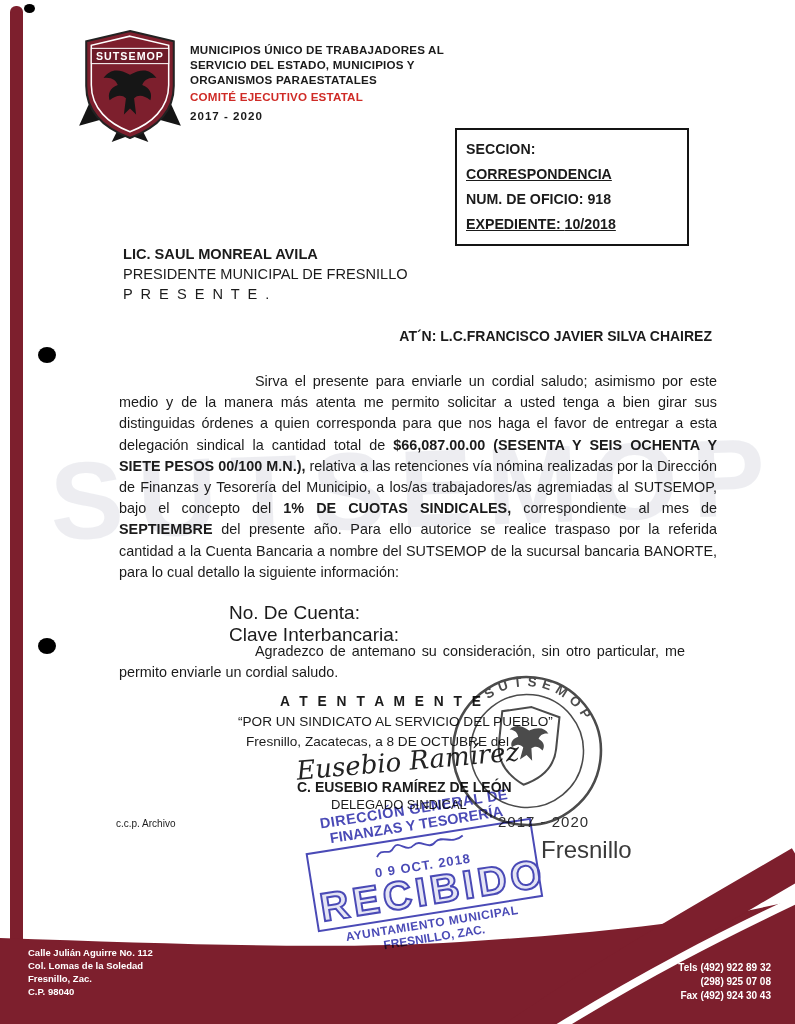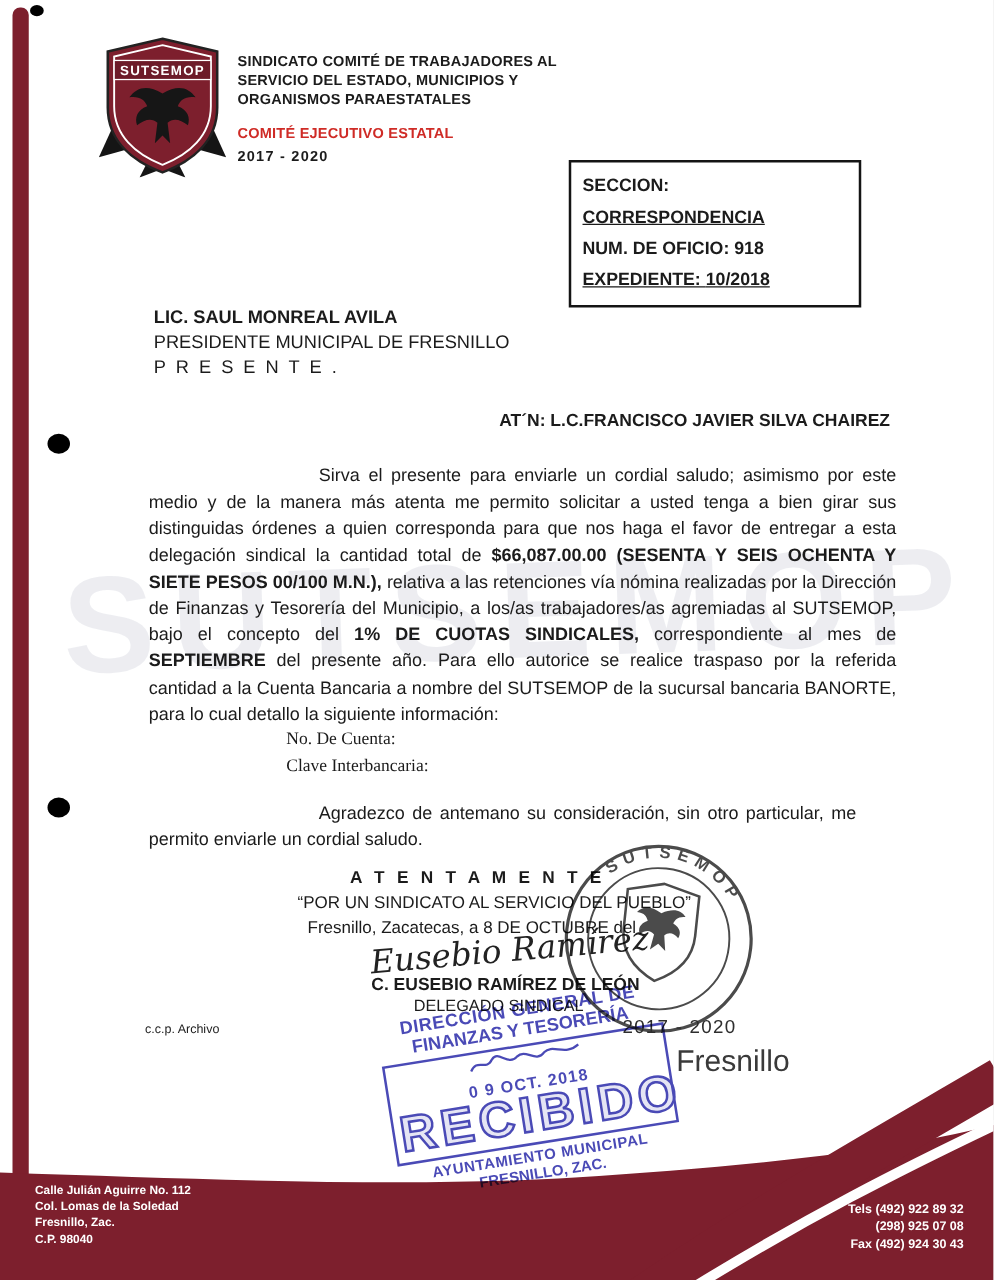--- a/index.html
+++ b/index.html
@@ -9,41 +9,41 @@
 
   
   .left-strip{left:10px;top:6px;width:13px;height:1018px;background:#7d1f2d;border-radius:6px 6px 0 0;z-index:1;}
   .top-dot{left:24px;top:4px;width:11px;height:9px;background:#000;border-radius:50%;z-index:3;}
   .punch{width:18px;height:16px;background:#000;border-radius:50%;z-index:3;}
   .punch1{left:38px;top:347px;} .punch2{left:38px;top:638px;}
 
   
   .logo{left:78px;top:28px;width:104px;height:114px;z-index:2;}
   .head-text{left:190px;top:42px;z-index:2;font-weight:bold;font-size:11.6px;line-height:15px;letter-spacing:.2px;}
-  .head-text .committee{color:#cf2b26;margin-top:12px;}
+  .head-text .committee{color:#cf2b26;margin-top:2px;}
   .head-text .period{margin-top:4px;letter-spacing:1px;}
 
   
   .ref-box{left:455px;top:128px;width:212px;border:2.5px solid #141414;padding:7px 9px;z-index:2;
            font-weight:bold;font-size:14.2px;line-height:25px;background:rgba(255,255,255,.92);}
   .ul{text-decoration:underline;}
 
   
   .recipient{left:123px;top:244px;font-size:14.6px;line-height:20px;z-index:2;}
   .recipient .name{font-weight:bold;}
   .recipient .presente{letter-spacing:2px;}
   .attn{right:83px;top:327px;text-align:right;line-height:19px;z-index:2;}
   .attn .l1{font-weight:bold;font-size:14px;margin-left:34px;}
   .attn .l2{font-size:13.4px;}
 
   
   .body-p1{left:119px;top:371px;width:598px;font-size:14.4px;line-height:21.2px;text-align:justify;
            text-indent:136px;z-index:2;}
   .b{font-weight:bold;}
-  .bank{left:229px;top:581px;font-size:14px;line-height:22px;z-index:2;font-family:Liberation Serif, serif;}
+  .bank{left:229px;top:602px;font-size:19px;line-height:22px;z-index:2;}
   .body-p2{left:119px;top:641px;width:566px;font-size:14.4px;line-height:21.2px;text-align:justify;
            text-indent:136px;z-index:2;}
 
   
   .atent{left:280px;top:694px;font-size:13.8px;font-weight:600;letter-spacing:3px;z-index:2;}
   .slogan{left:238px;top:714px;font-size:13.6px;z-index:2;}
   .dateline{left:246px;top:734px;font-size:13.6px;z-index:2;}
   .sig-script{left:296px;top:746px;font-family:"DejaVu Serif", serif;font-style:italic;font-size:26px;
               color:#222;transform:rotate(-5deg);z-index:3;}
   .signer{left:297px;top:779px;font-weight:bold;font-size:14px;z-index:2;}
@@ -96,21 +96,21 @@
     <polygon points="38,100 32,112 48,106" fill="#151515"></polygon>
     <polygon points="62,100 68,112 52,106" fill="#151515"></polygon>
     <path d="M50,3 L93,13 L93,57 C93,83 74,99 50,108 C26,99 7,83 7,57 L7,13 Z" fill="#7d1f2d" stroke="#222" stroke-width="2"></path>
     <path d="M50,8 L88,17 L88,56 C88,79 71,94 50,102 C29,94 12,79 12,56 L12,17 Z" fill="none" stroke="#ffffff" stroke-width="1.5"></path>
     <rect x="12" y="20" width="76" height="15" fill="#6d1b29" stroke="#fff" stroke-width="1"></rect>
     <text x="50" y="31.5" text-anchor="middle" fill="#ffffff" font-size="10.5" font-weight="bold" font-family="Liberation Sans, sans-serif" letter-spacing="1">SUTSEMOP</text>
     <path d="M50,46 C38,39 30,41 24,49 C32,48 36,51 38,56 C30,59 28,65 30,71 C36,66 42,65 46,69 L44,85 L50,79 L56,85 L54,69 C58,65 64,66 70,71 C72,65 70,59 62,56 C64,51 68,48 76,49 C70,41 62,39 50,46 Z" fill="#161616"></path>
   </svg>
 
   <div class="abs head-text">
-    <div>SINDICATO COMITÉ DE TRABAJADORES AL</div>
+    <div>MUNICIPIOS ÚNICO DE TRABAJADORES AL</div>
     <div>SERVICIO DEL ESTADO, MUNICIPIOS Y</div>
     <div>ORGANISMOS PARAESTATALES</div>
     <div class="committee">COMITÉ EJECUTIVO ESTATAL</div>
     <div class="period">2017 - 2020</div>
   </div>
 
   <div class="abs ref-box">
     <div><span>SECCION: </span><span class="ul">CORRESPONDENCIA</span></div>
     <div><span>NUM. DE OFICIO: </span><span>918</span></div>
     <div class="ul"><span>EXPEDIENTE: </span><span>10/2018</span></div>

